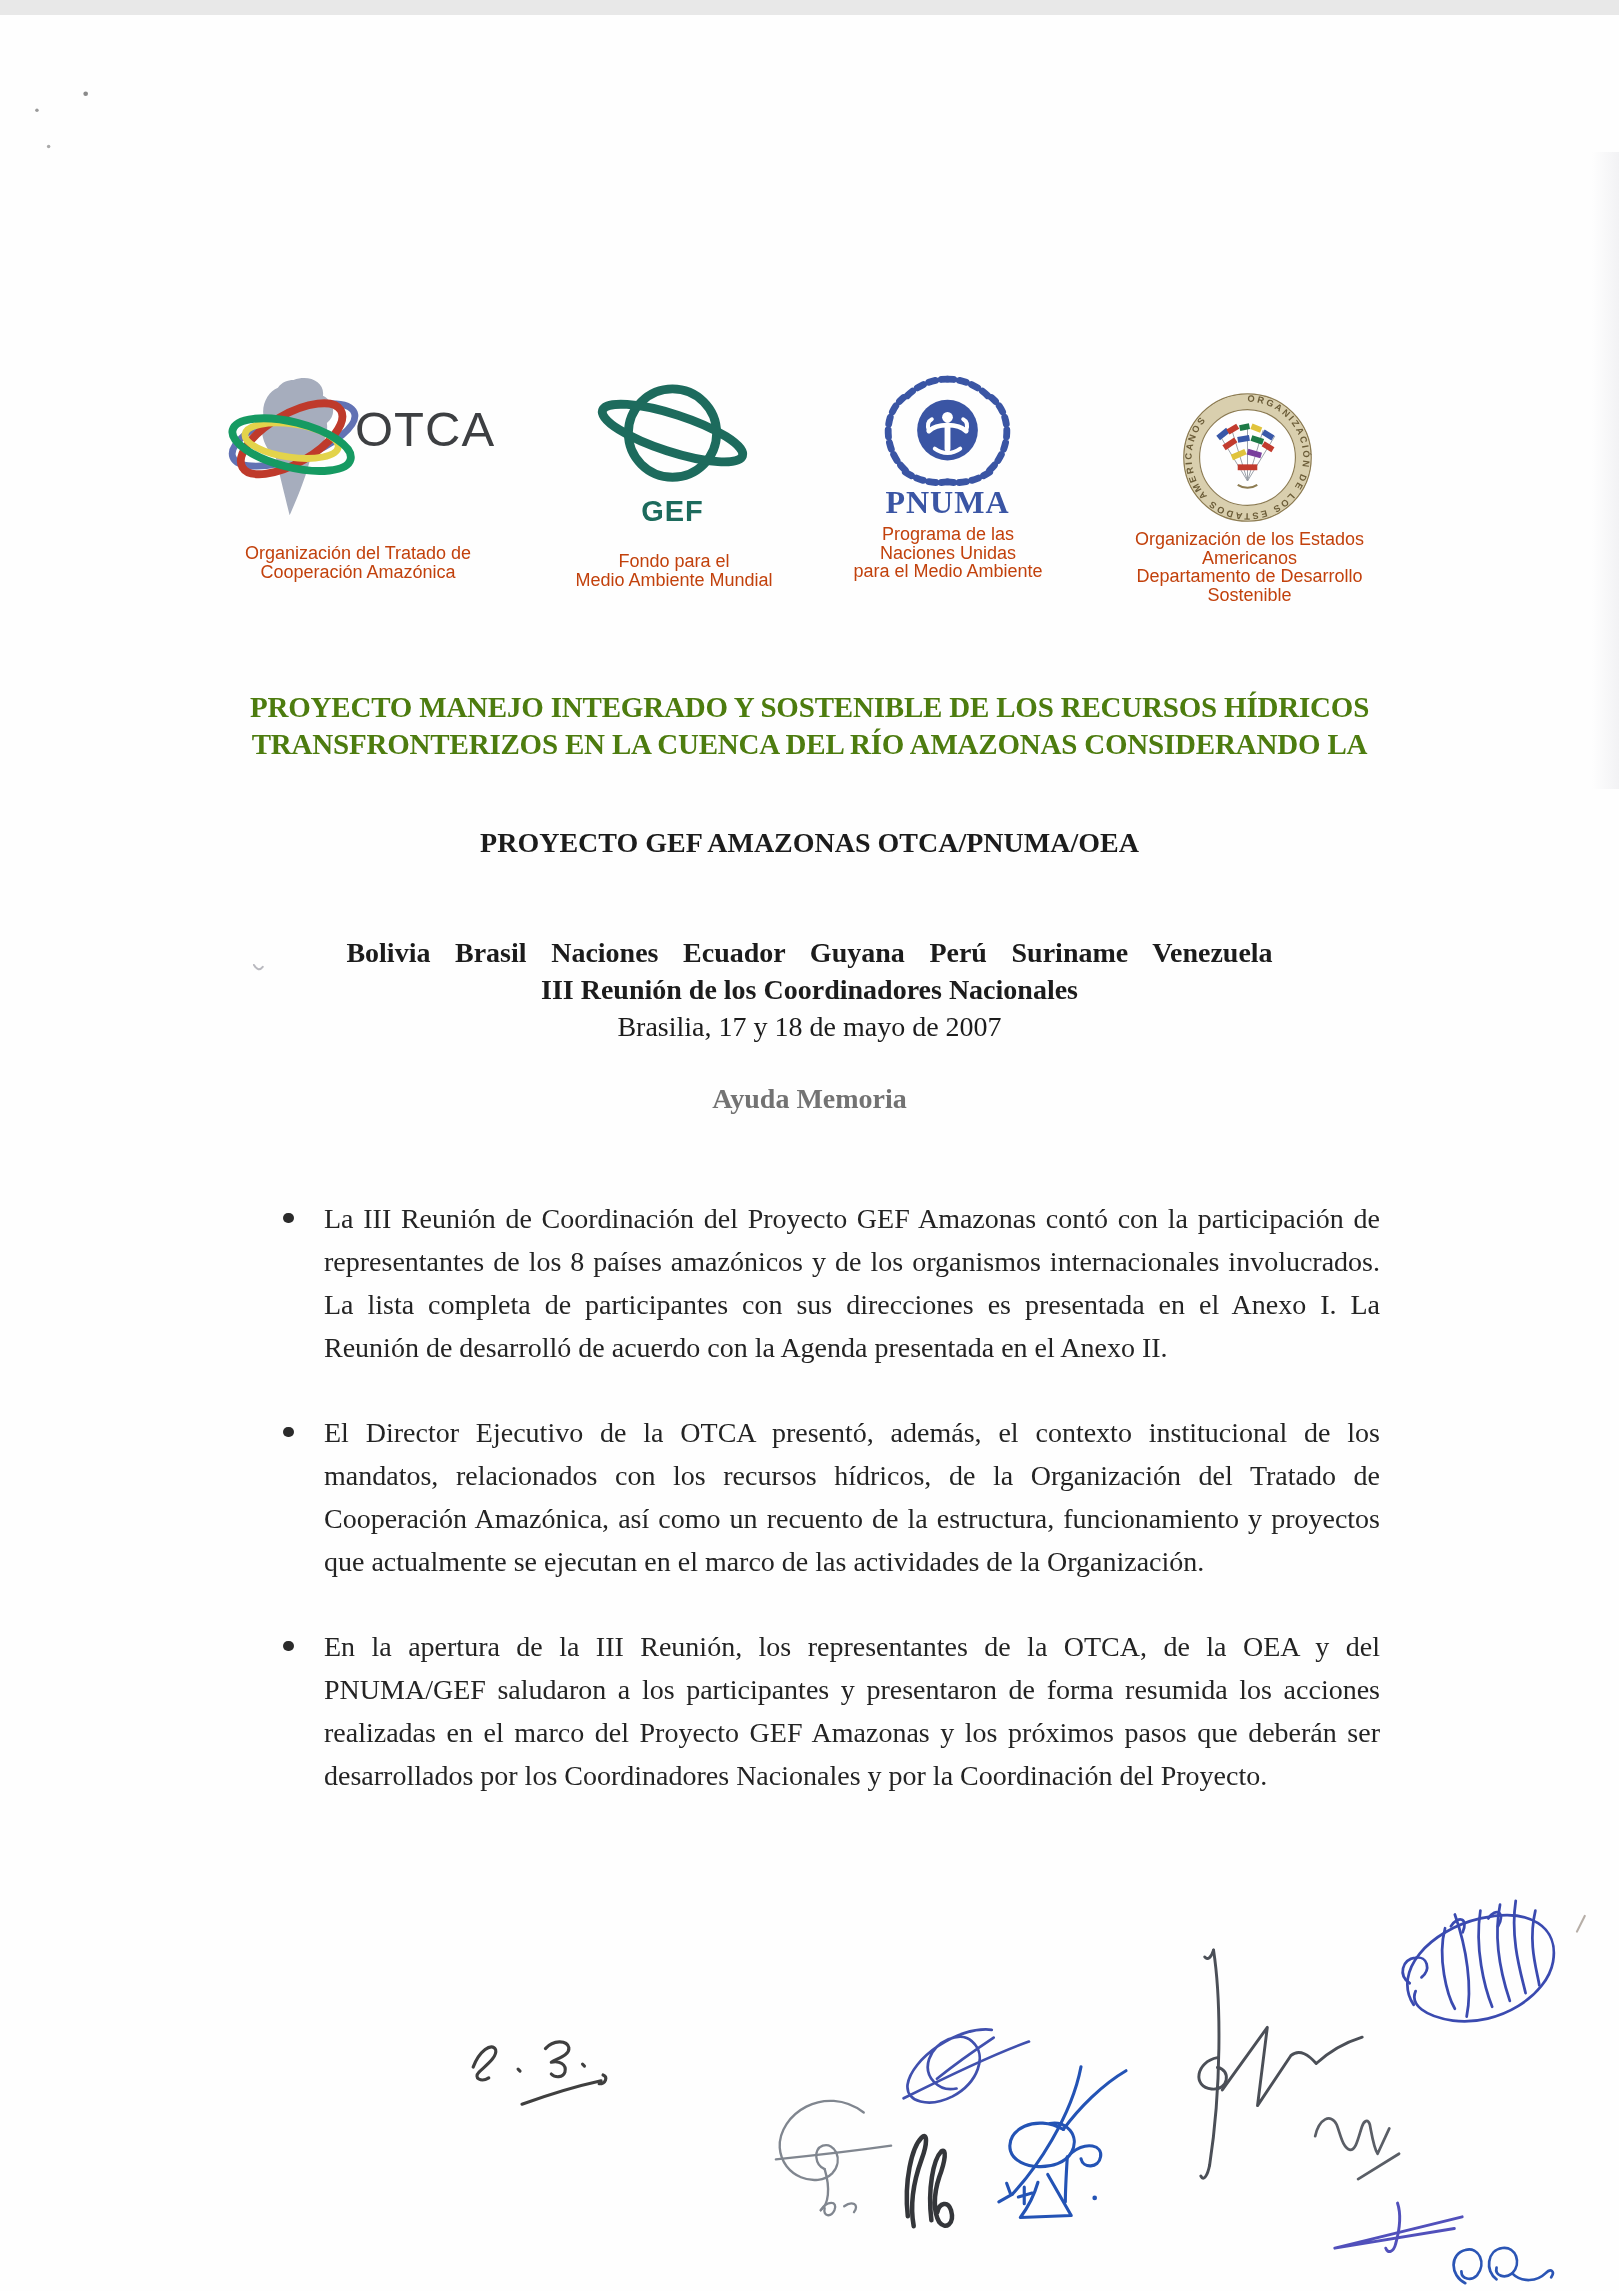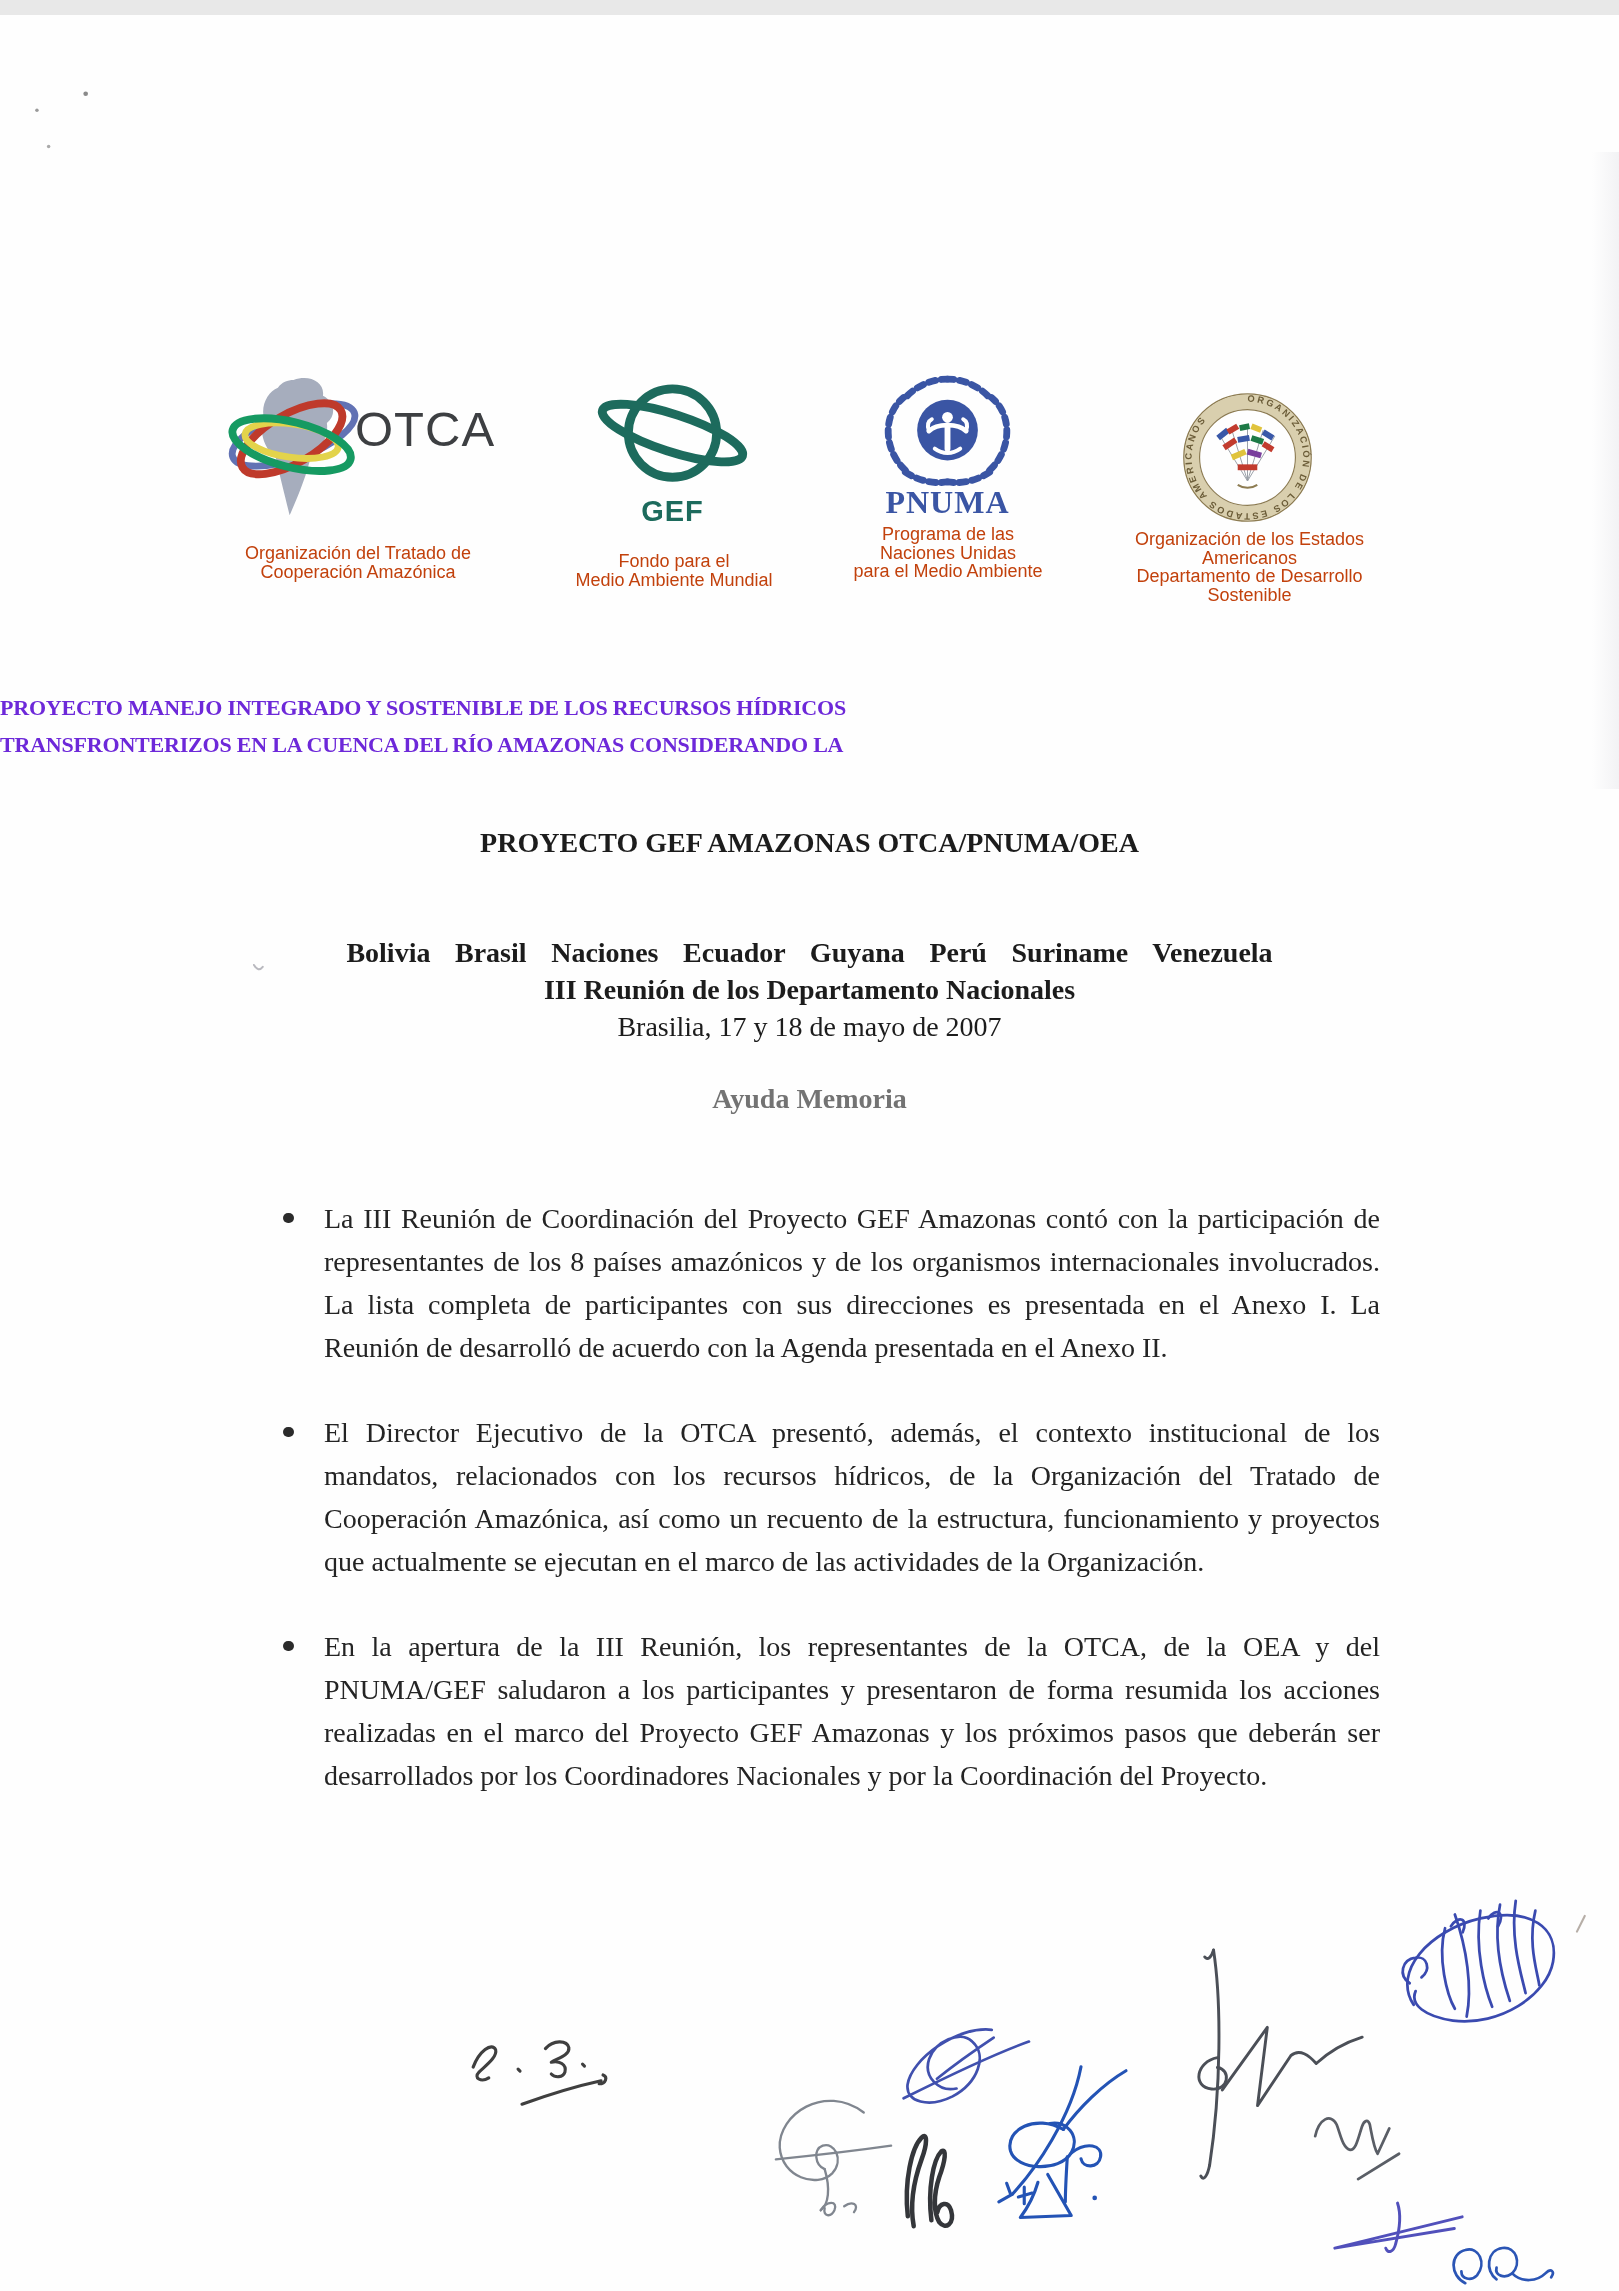--- a/index.html
+++ b/index.html
@@ -11,22 +11,22 @@
   .abs{position:absolute;}
   .logo-caption{font-family:"Liberation Sans", sans-serif;font-size:18px;line-height:18.6px;
     color:#c2410c;text-align:center;}
   .otca-acronym{font-family:"Liberation Sans", sans-serif;font-size:49px;font-weight:500;
     color:#3d3f42;letter-spacing:1px;}
   .gef-acronym{font-family:"Liberation Sans", sans-serif;font-size:29px;font-weight:bold;
     color:#1d6b5d;text-align:center;letter-spacing:1px;}
   .pnuma-acronym{font-family:"Liberation Serif", serif;font-size:32px;font-weight:bold;
     color:#3a55a4;text-align:center;letter-spacing:1px;}
   
-  .title-block{left:0;right:0;top:674px;font-weight:bold;font-size:22px;
-    line-height:37px;color:#6d28d9;letter-spacing:-0.2px;}
+  .title-block{left:0;right:0;top:674px;text-align:center;font-weight:bold;font-size:29px;
+    line-height:37px;color:#4d7c0f;letter-spacing:-0.2px;}
   .subtitle{left:0;right:0;top:812px;text-align:center;font-weight:bold;font-size:28px;color:#1c1c1c;}
   .meeting-block{left:0;right:0;top:919px;text-align:center;font-size:28px;line-height:37px;color:#1c1c1c;}
   .countries{font-weight:bold;word-spacing:17.6px;}
   .session{font-weight:bold;}
   .doc-label{left:0;right:0;top:1068px;text-align:center;font-weight:bold;font-size:28px;color:#737373;}
   
   .bullets{left:280px;top:1182px;width:1100px;margin:0;padding:0;list-style:none;}
   .bullets li{position:relative;padding-left:44px;margin-bottom:42px;text-align:justify;
     font-size:28px;line-height:43px;color:#242424;}
   .bullets li::before{content:"";position:absolute;left:2.9px;top:15.7px;width:10.8px;height:10.8px;
@@ -128,21 +128,21 @@
   </div>
 
   <div class="abs title-block">
     <div>PROYECTO MANEJO INTEGRADO Y SOSTENIBLE DE LOS RECURSOS HÍDRICOS</div>
     <div>TRANSFRONTERIZOS EN LA CUENCA DEL RÍO AMAZONAS CONSIDERANDO LA</div>
   </div>
   <div class="abs subtitle">PROYECTO GEF AMAZONAS OTCA/PNUMA/OEA</div>
 
   <div class="abs meeting-block">
     <div class="countries">Bolivia Brasil Naciones Ecuador Guyana Perú Suriname Venezuela</div>
-    <div class="session">III Reunión de los Departamento Nacionales</div>
+    <div class="session">III Reunión de los Coordinadores Nacionales</div>
     <div>Brasilia, 17 y 18 de mayo de 2007</div>
   </div>
   <div class="abs doc-label">Ayuda Memoria</div>
 
   <ul class="abs bullets">
     <li>La III Reunión de Coordinación del Proyecto GEF Amazonas contó con la participación de representantes de los 8 países amazónicos y de los organismos internacionales involucrados. La lista completa de participantes con sus direcciones es presentada en el Anexo I. La Reunión de desarrolló de acuerdo con la Agenda presentada en el Anexo II.</li>
     <li>El Director Ejecutivo de la OTCA presentó, además, el contexto institucional de los mandatos, relacionados con los recursos hídricos, de la Organización del Tratado de Cooperación Amazónica, así como un recuento de la estructura, funcionamiento y proyectos que actualmente se ejecutan en el marco de las actividades de la Organización.</li>
     <li>En la apertura de la III Reunión, los representantes de la OTCA, de la OEA y del PNUMA/GEF saludaron a los participantes y presentaron de forma resumida los acciones realizadas en el marco del Proyecto GEF Amazonas y los próximos pasos que deberán ser desarrollados por los Coordinadores Nacionales y por la Coordinación del Proyecto.</li>
   </ul>
 

